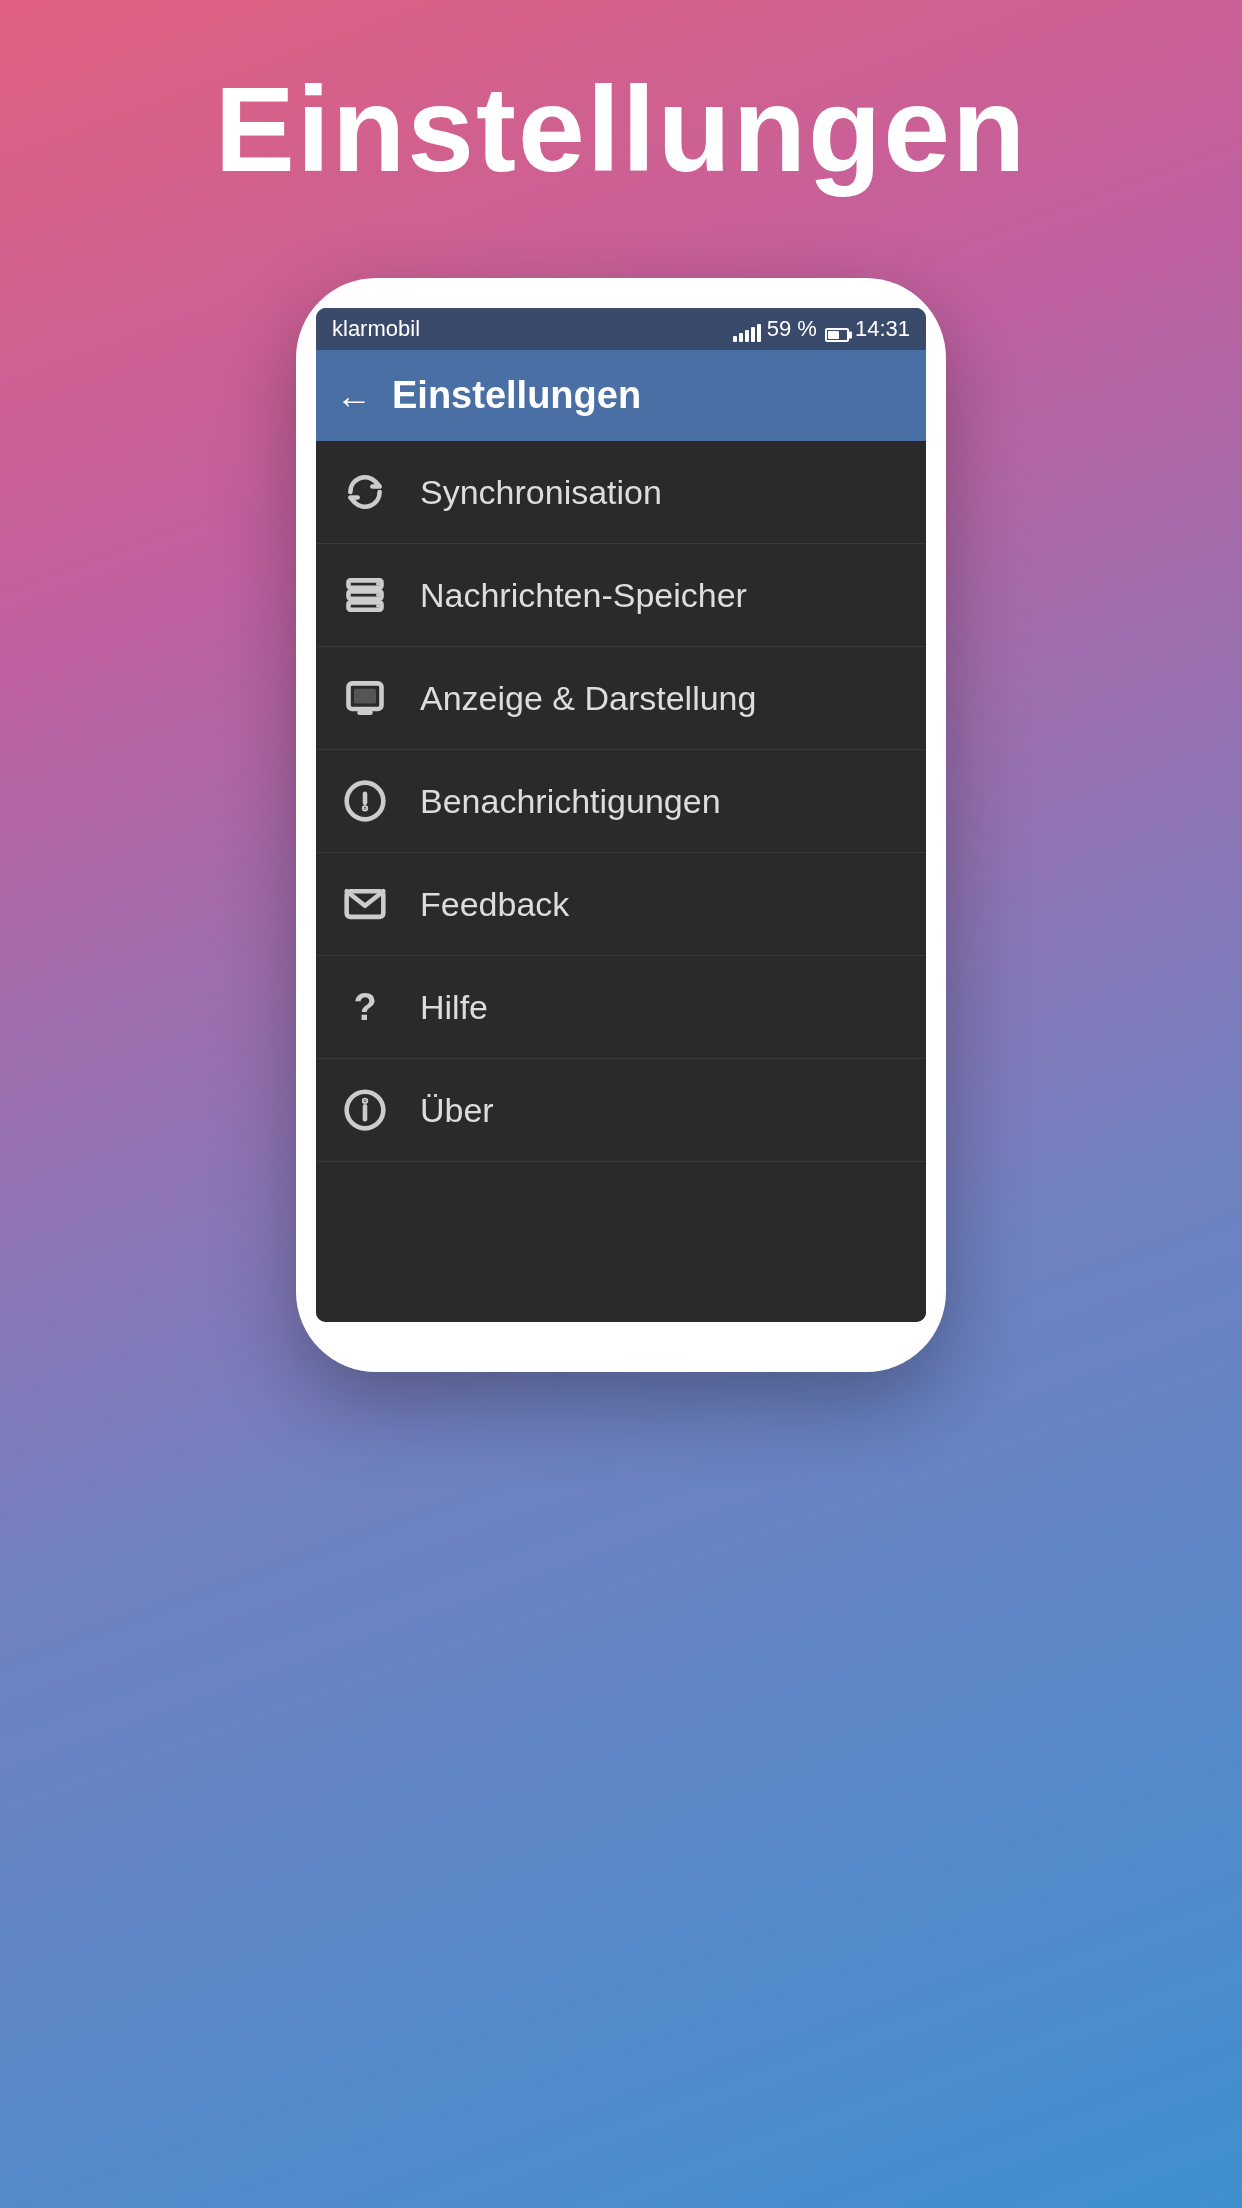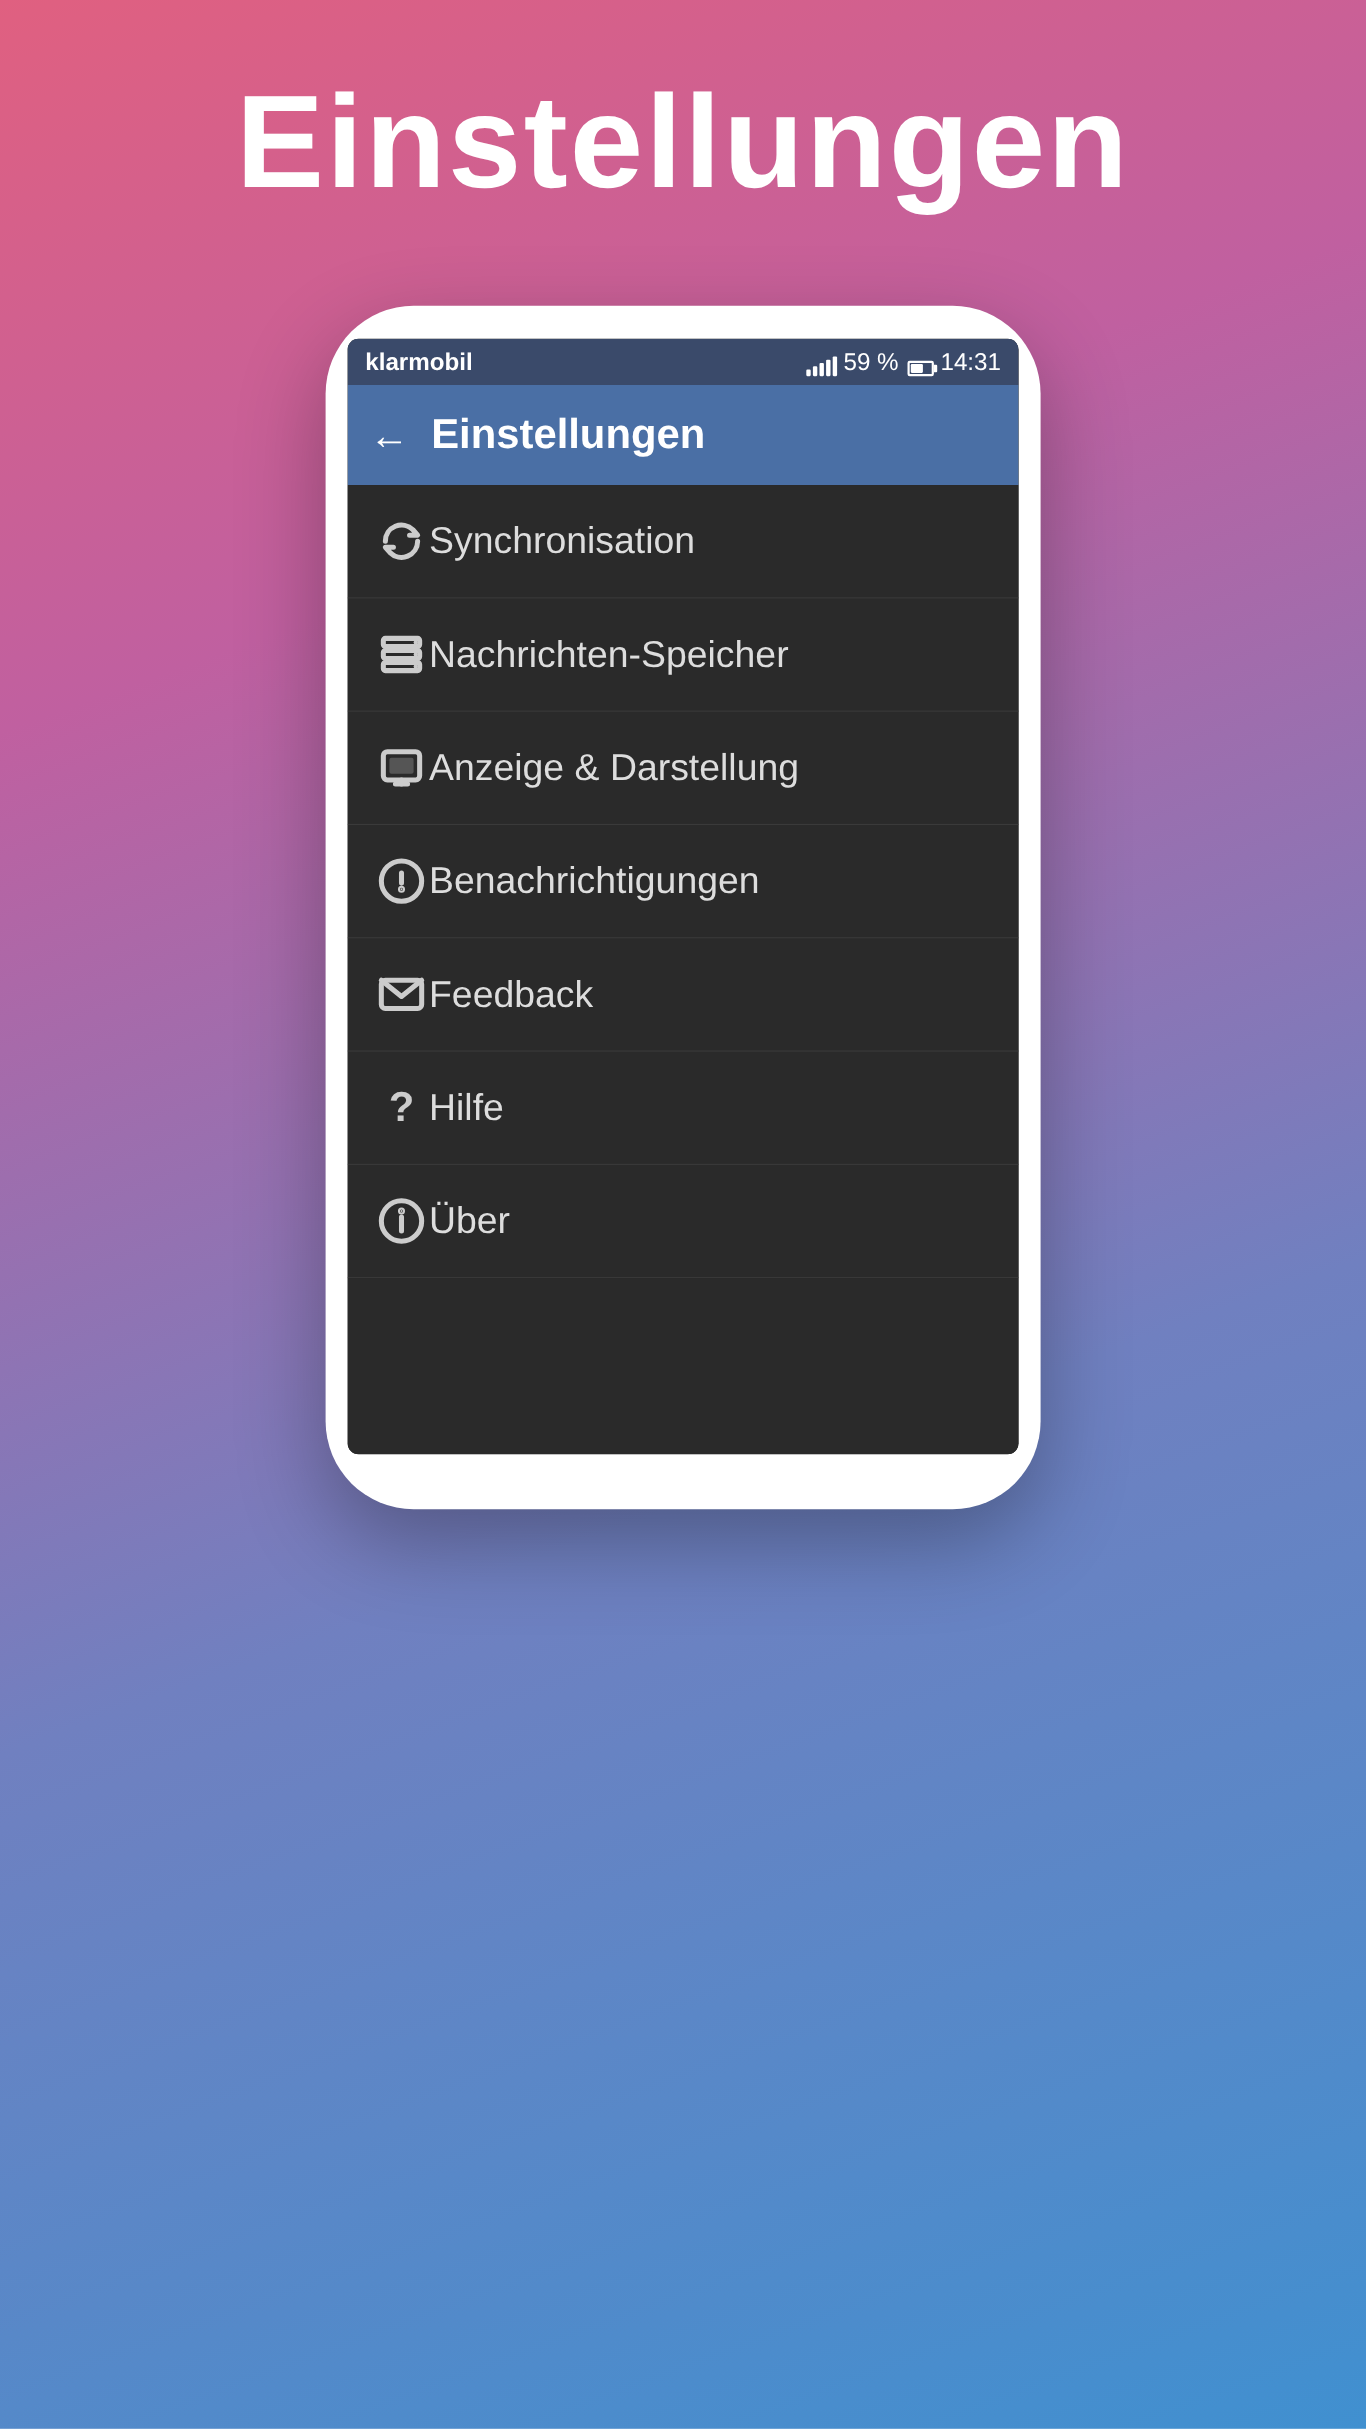--- a/index.html
+++ b/index.html
@@ -46,21 +46,20 @@
       display: flex;
       justify-content: space-between;
       align-items: center;
       padding: 8px 16px;
       color: #ffffff;
       font-size: 22px;
     }
 
     .status-bar-left {
       font-size: 22px;
-      font-weight: bold;
     }
 
     .status-bar-right {
       display: flex;
       align-items: flex-end;
       gap: 6px;
       font-size: 22px;
     }
 
     .signal-icon {
@@ -131,20 +130,21 @@
     .menu-list {
       background: #2a2a2a;
     }
 
     .menu-item {
       display: flex;
       align-items: center;
       padding: 26px 24px;
       border-bottom: 1px solid #3a3a3a;
       cursor: pointer;
+      gap: 30px;
     }
 
     .menu-icon {
       width: 50px;
       height: 50px;
       display: flex;
       align-items: center;
       justify-content: center;
       flex-shrink: 0;
     }

